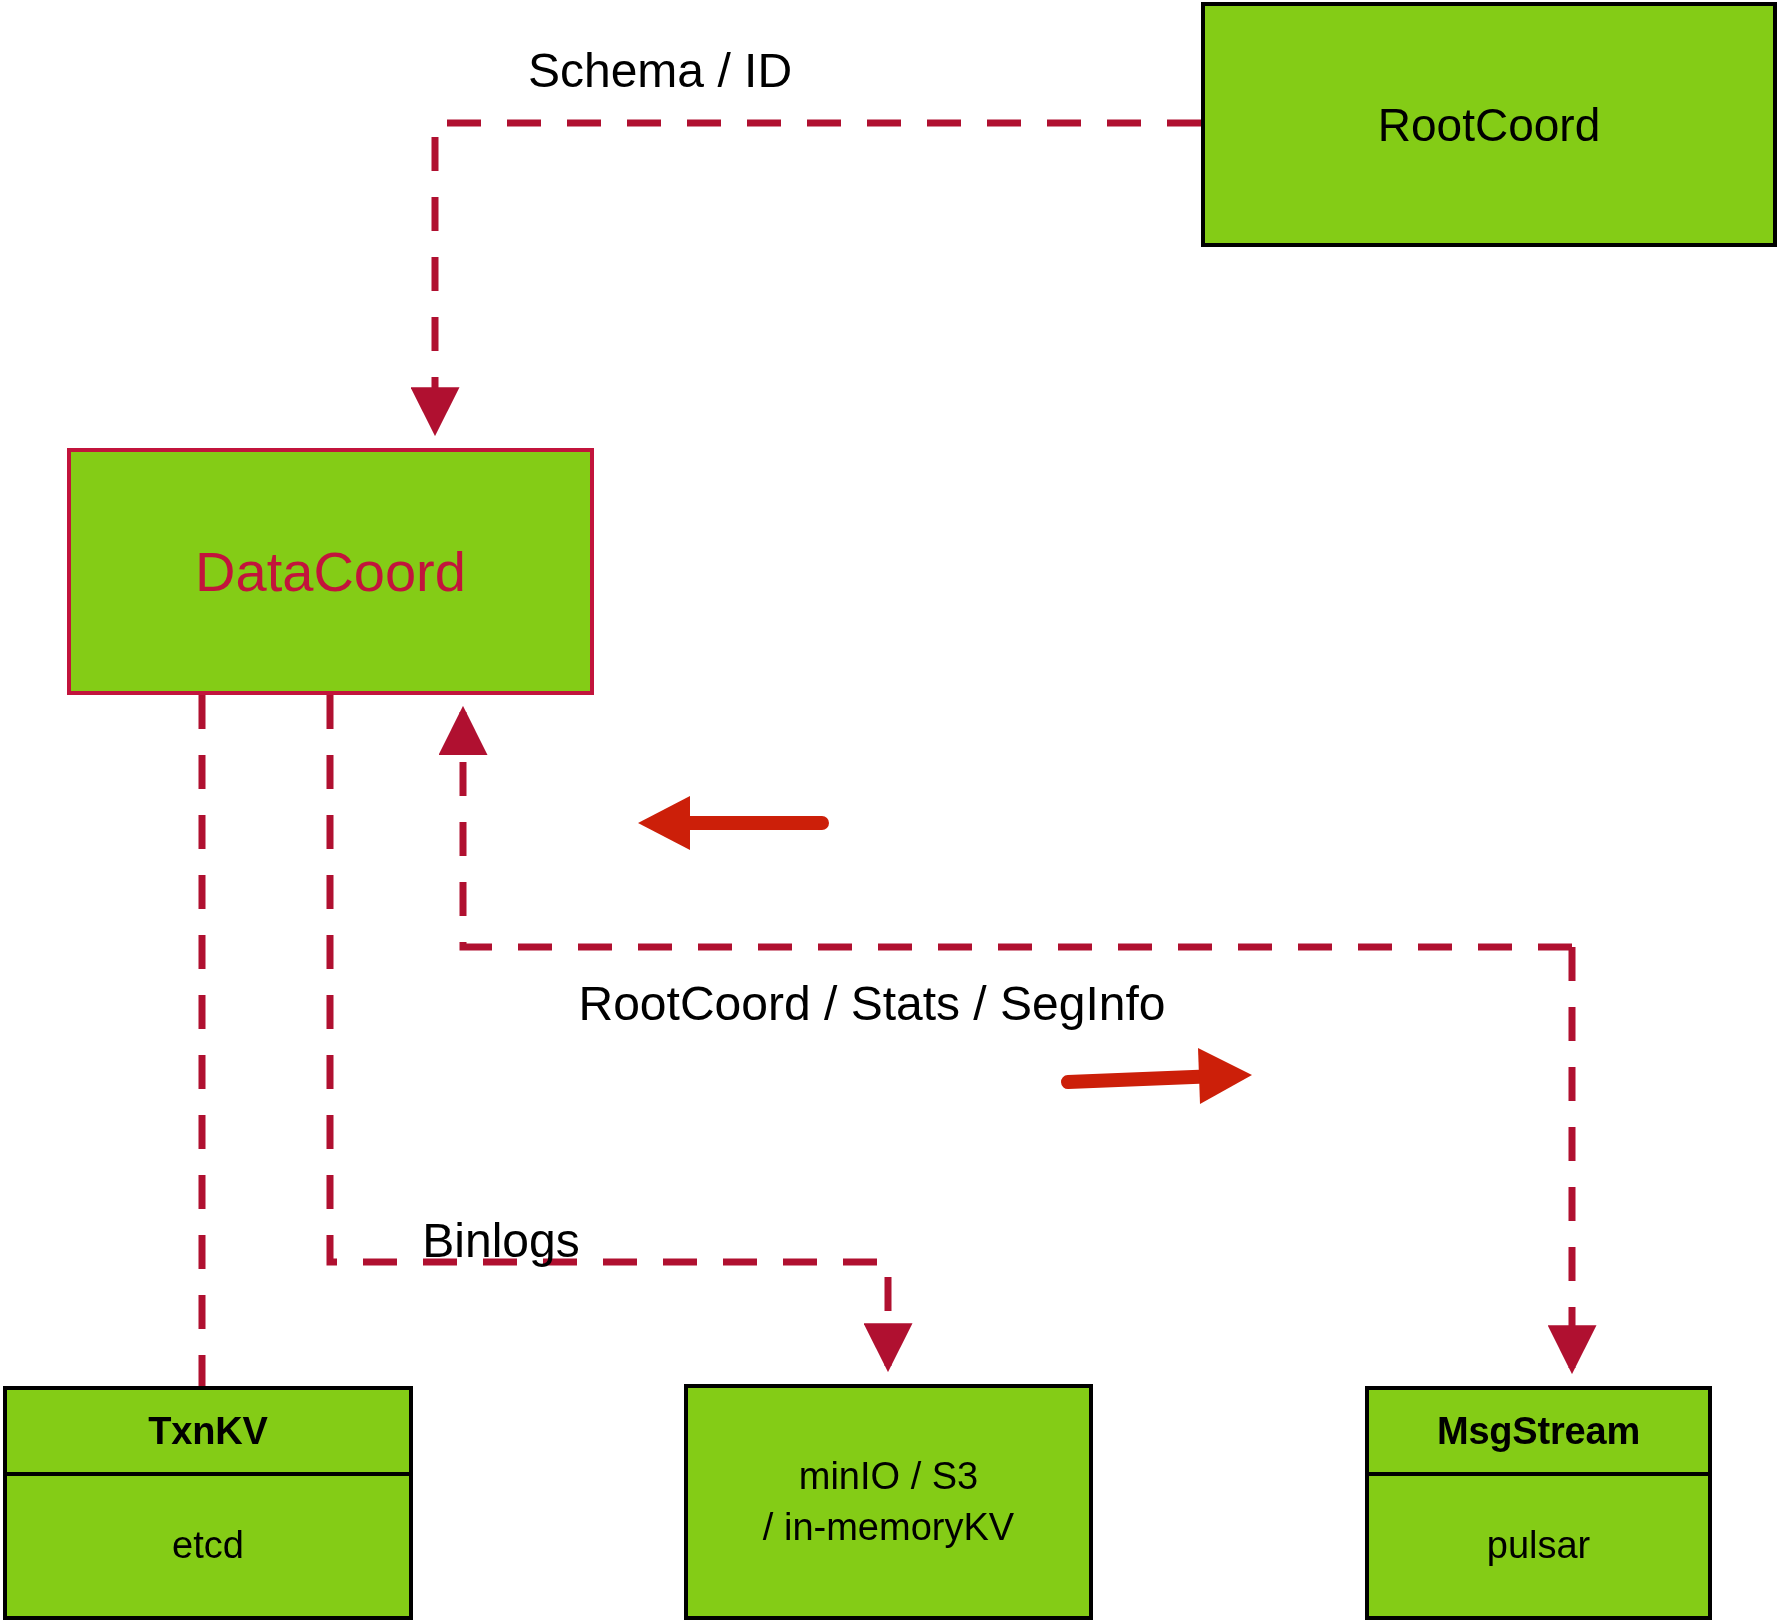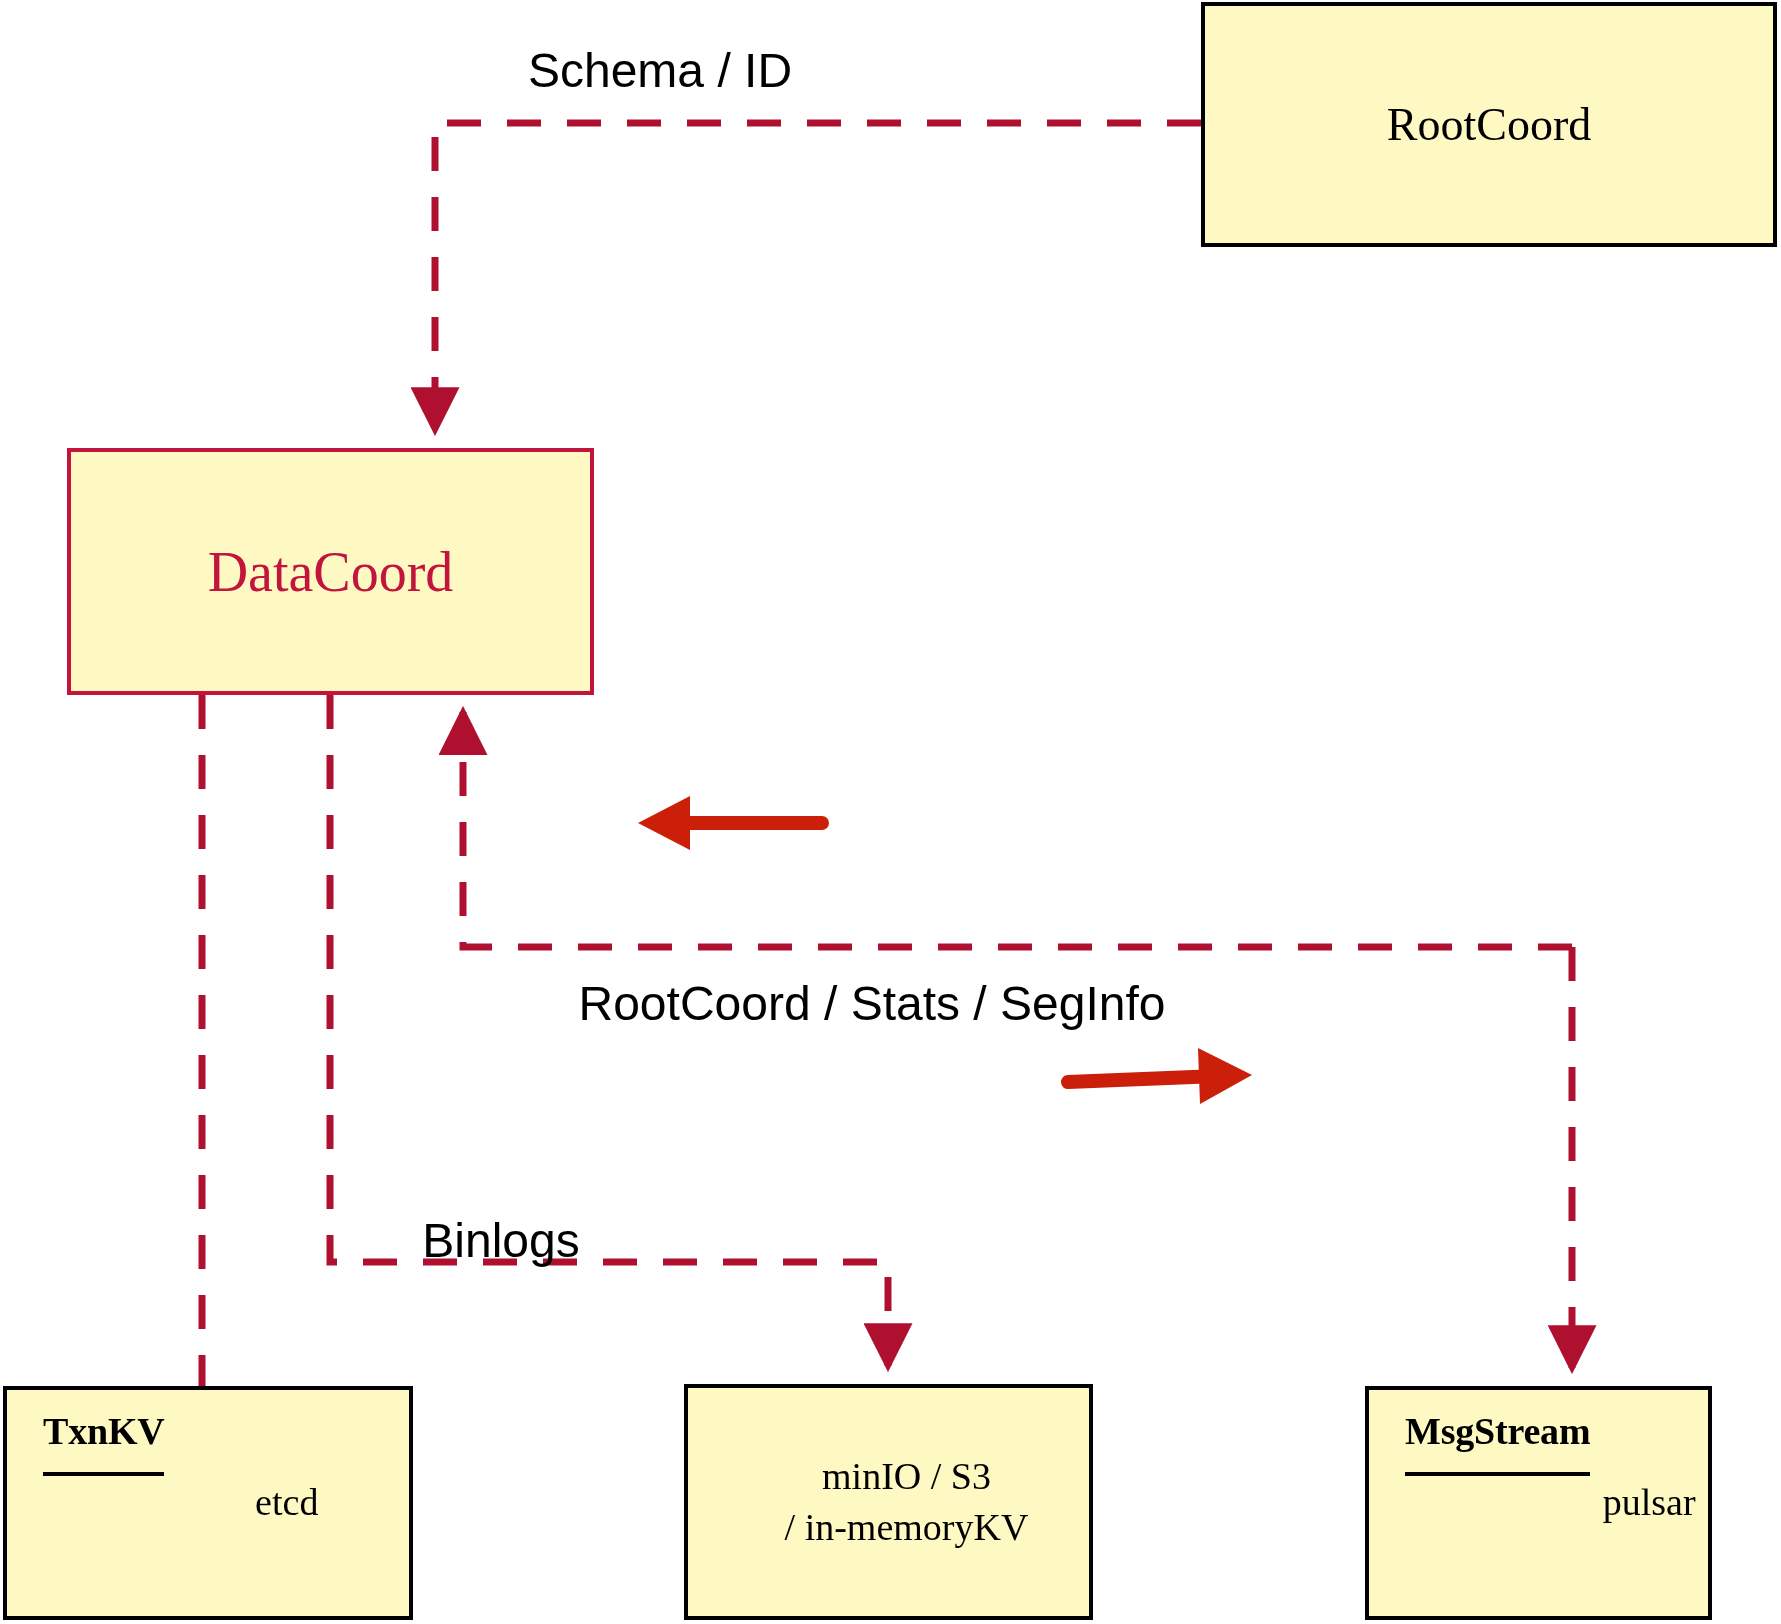--- a/index.html
+++ b/index.html
@@ -18,40 +18,38 @@
   #wires {
     position: absolute;
     left: 0;
     top: 0;
     width: 1781px;
     height: 1624px;
   }
   .node {
     position: absolute;
     box-sizing: border-box;
-    background: #fef9c3;
-    font-family: Liberation Serif, serif;
+    background: #84cc16;
   }
   .node-plain {
     border: 4px solid #000000;
     display: flex;
     align-items: center;
     justify-content: center;
   }
   .node-accent {
     border: 4px solid #c2143c;
     display: flex;
     align-items: center;
     justify-content: center;
   }
   .node-split {
     border: 4px solid #000000;
     display: flex;
-    flex-direction: row;
-    padding-left: 36px;
+    flex-direction: column;
   }
   .node-split .hdr {
     border-bottom: 4px solid #000000;
     display: flex;
     align-items: center;
     justify-content: center;
     font-weight: bold;
     font-size: 38px;
     color: #000000;
     letter-spacing: -0.2px;

